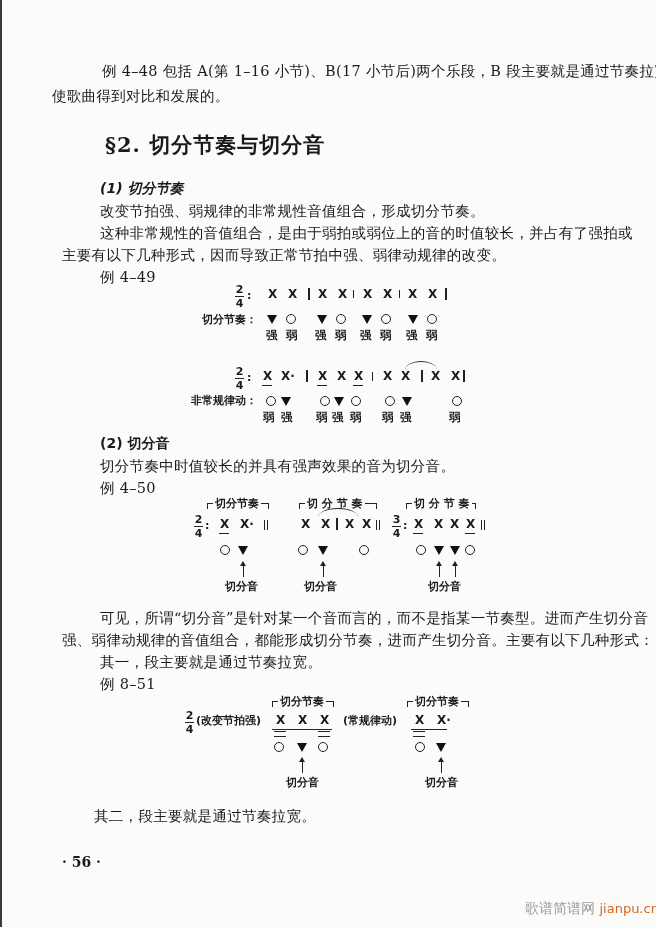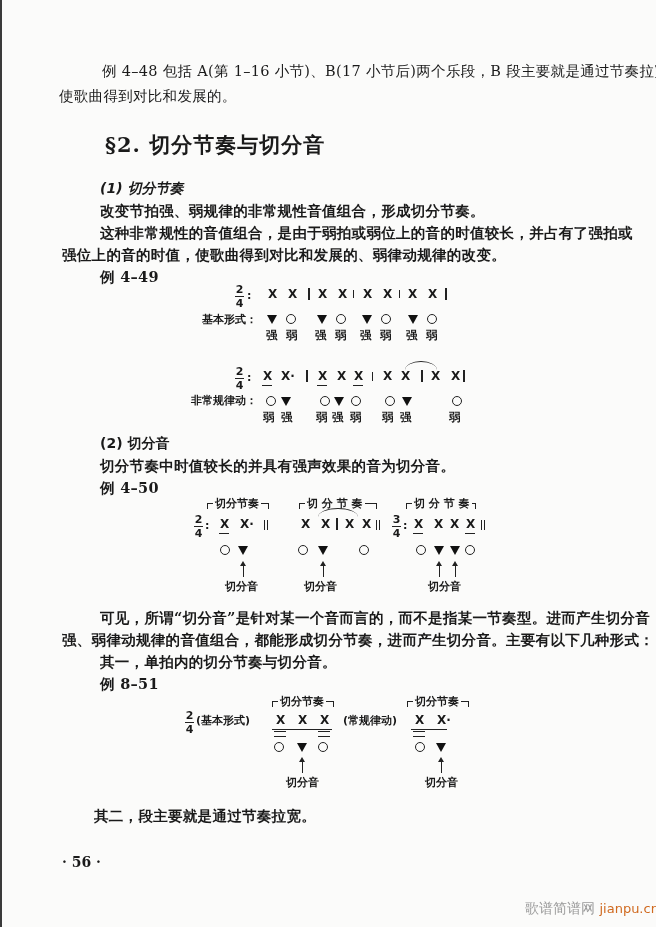--- a/index.html
+++ b/index.html
@@ -5,21 +5,21 @@
   html, body { margin:0; padding:0; }
   body {
     width:656px; height:927px; position:relative; overflow:hidden;
     background:#fbfbfa;
     font-family:"DejaVu Serif", "Liberation Serif", serif;
     color:#1a1a1a;
   }
   .left-edge { position:absolute; left:0; top:0; width:2px; height:927px; background:#3a3a3a; }
   .abs { position:absolute; white-space:nowrap; }
   .p { font-size:14.5px; letter-spacing:0.3px; }
-  .bold { font-weight:bold; }
+  .bold { font-weight:normal; }
   .h2 { font-size:21px; font-weight:bold; letter-spacing:1px; }
   .h3 { font-size:14px; font-weight:bold; font-family:"DejaVu Sans","Liberation Sans",sans-serif; }
 
   
   .frac { position:absolute; display:inline-flex; flex-direction:column; align-items:center;
           font-family:"DejaVu Sans","Liberation Sans",sans-serif; font-size:11px; font-weight:bold; line-height:11px; }
   .frac .bar { width:9px; height:1px; background:#222; margin:1px 0; }
   .colon { position:absolute; font-family:"DejaVu Sans",sans-serif; font-size:11px; font-weight:bold; }
   .note { position:absolute; font-family:"DejaVu Sans","Liberation Sans",sans-serif; font-size:12px; font-weight:bold; }
   .ul { position:absolute; height:1px; background:#222; }
@@ -38,28 +38,28 @@
   .dbl { position:absolute; height:4px; border-top:1px solid #222; border-bottom:1px solid #222; }
   .watermark { position:absolute; left:525px; top:900px; font-size:14px; color:#9a9a9a; font-family:"DejaVu Sans",sans-serif; white-space:nowrap; }
   .watermark .en { color:#d06a20; font-size:13px; }
 </style>
 </head>
 <body>
 
 <div class="left-edge"></div>
 
 <div class="abs p" style="left:102px;top:62px;">例 4–48 包括 A(第 1–16 小节)、B(17 小节后)两个乐段，B 段主要就是通过节奏拉宽</div>
-<div class="abs p" style="left:59px;top:87px;font-family:Liberation Mono, monospace;">使歌曲得到对比和发展的。</div>
+<div class="abs p" style="left:52px;top:87px;font-family:Liberation Mono, monospace;">使歌曲得到对比和发展的。</div>
 
 <div class="abs h2" style="left:105px;top:131px;">§2. 切分节奏与切分音</div>
 
 <div class="abs h3" style="left:100px;top:180px;font-style:italic;">(1) 切分节奏</div>
 <div class="abs p bold" style="left:100px;top:202px;">改变节拍强、弱规律的非常规性音值组合，形成切分节奏。</div>
 <div class="abs p bold" style="left:100px;top:224px;">这种非常规性的音值组合，是由于弱拍或弱位上的音的时值较长，并占有了强拍或</div>
-<div class="abs p bold" style="left:62px;top:246px;">强位上的音的时值，使歌曲得到对比和发展的、弱律动规律的改变。</div>
+<div class="abs p bold" style="left:62px;top:246px;">主要有以下几种形式，因而导致正常节拍中强、弱律动规律的改变。</div>
 <div class="abs p bold" style="left:100px;top:268px;">例 4–49</div>
 
 <div>
   <div class="frac" style="left:235px;top:284px;">
     <span>2</span>
       <span class="bar"></span>
       <span>4</span>
   </div>
   <div class="colon" style="left:247px;top:289px;">:</div>
   <span class="note" style="left:268px;top:287px;">X</span>
@@ -68,21 +68,21 @@
   <span class="note" style="left:318px;top:287px;">X</span>
   <span class="note" style="left:338px;top:287px;">X</span>
   <div class="barline" style="left:353px;top:290px;height:8px;width:1px;"></div>
   <span class="note" style="left:363px;top:287px;">X</span>
   <span class="note" style="left:383px;top:287px;">X</span>
   <div class="barline" style="left:399px;top:290px;height:8px;width:1px;"></div>
   <span class="note" style="left:408px;top:287px;">X</span>
   <span class="note" style="left:428px;top:287px;">X</span>
   <div class="barline" style="left:445px;top:288px;height:12px;"></div>
 
-  <span class="label-cn" style="left:202px;top:312px;">基本形式：</span>
+  <span class="label-cn" style="left:202px;top:312px;">切分节奏：</span>
   <div class="tri" style="left:267px;top:315px;"></div>
   <div class="circ" style="left:286px;top:314px;"></div>
   <div class="tri" style="left:317px;top:315px;"></div>
   <div class="circ" style="left:336px;top:314px;"></div>
   <div class="tri" style="left:362px;top:315px;"></div>
   <div class="circ" style="left:381px;top:314px;"></div>
   <div class="tri" style="left:408px;top:315px;"></div>
   <div class="circ" style="left:427px;top:314px;"></div>
 
   <span class="small-cn" style="left:266px;top:328px;">强</span>
@@ -201,30 +201,30 @@
   <div class="tri" style="left:434px;top:546px;"></div>
   <div class="tri" style="left:450px;top:546px;"></div>
   <div class="circ" style="left:465px;top:545px;"></div>
   <div class="arrow" style="left:439px;top:565px;height:12px;"></div>
   <div class="arrow" style="left:455px;top:565px;height:12px;"></div>
   <span class="label-cn" style="left:428px;top:579px;">切分音</span>
 </div>
 
 <div class="abs p bold" style="left:100px;top:609px;">可见，所谓“切分音”是针对某一个音而言的，而不是指某一节奏型。进而产生切分音</div>
 <div class="abs p bold" style="left:62px;top:631px;">强、弱律动规律的音值组合，都能形成切分节奏，进而产生切分音。主要有以下几种形式：</div>
-<div class="abs p bold" style="left:100px;top:653px;">其一，单拍内的切分节奏与切分音。</div>
+<div class="abs p bold" style="left:100px;top:653px;">其一，段主要就是通过节奏拉宽。</div>
 <div class="abs p bold" style="left:100px;top:675px;">例 8–51</div>
 
 <div>
   <div class="frac" style="left:185px;top:710px;">
     <span>2</span>
       <span class="bar"></span>
       <span>4</span>
   </div>
-  <span class="label-cn" style="left:196px;top:713px;">(基本形式)</span>
+  <span class="label-cn" style="left:196px;top:713px;">(改变节拍强)</span>
 
   <div class="bracket" style="left:272px;top:701px;width:62px;">
     <span class="bracket-label" style="left:6px;">切分节奏</span>
   </div>
   <span class="note" style="left:276px;top:713px;">X</span>
   <span class="note" style="left:298px;top:713px;">X</span>
   <span class="note" style="left:320px;top:713px;">X</span>
   <div class="ul" style="left:272px;top:729px;width:60px;"></div>
   <div class="dbl" style="left:274px;top:731px;width:12px;"></div>
   <div class="dbl" style="left:318px;top:731px;width:12px;"></div>

